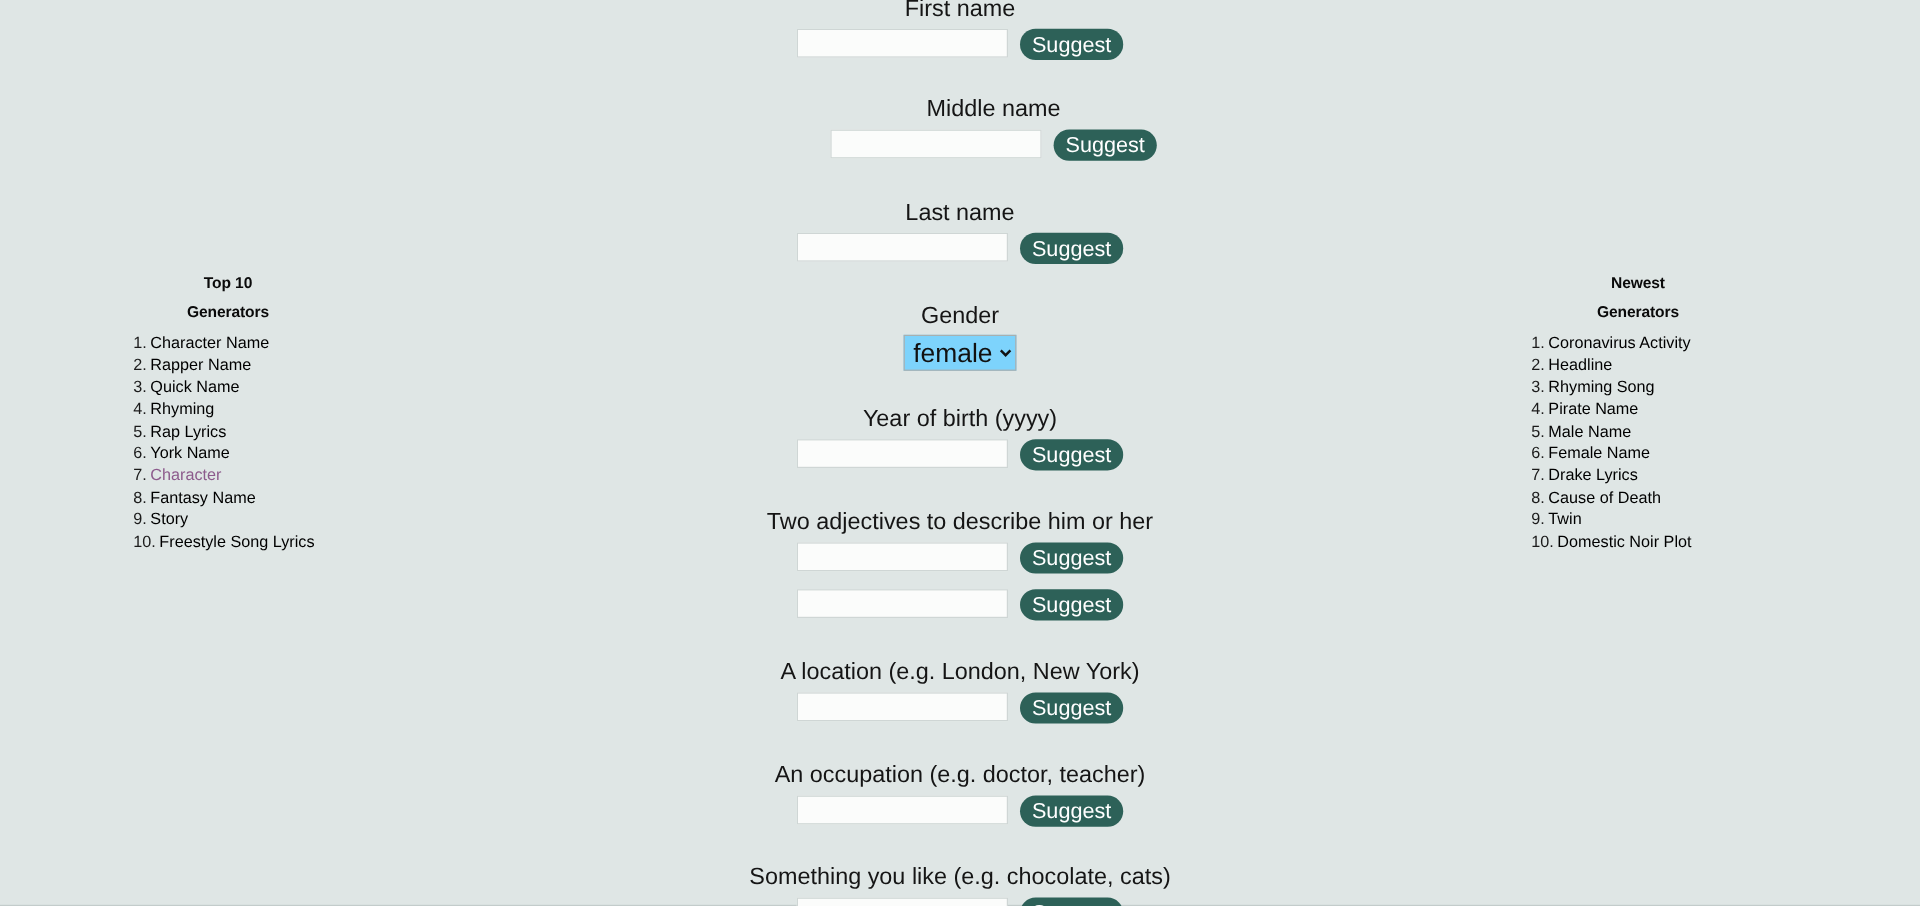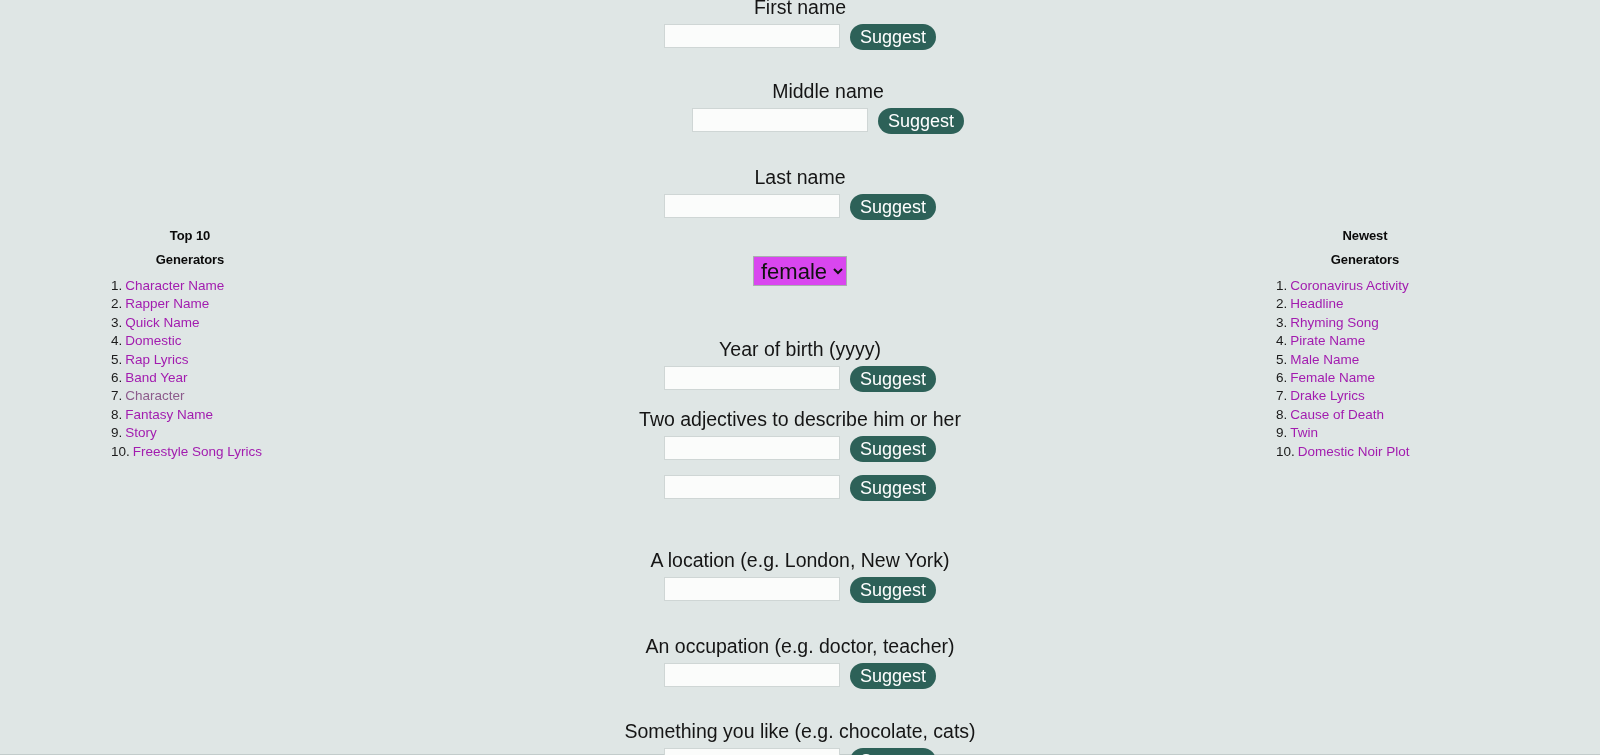--- a/index.html
+++ b/index.html
@@ -63,21 +63,21 @@
 
   .item-num {
     counter-increment: genitem;
     color: #1b1b1b;
     font-size: 13.5px;
     margin-right: 3px;
   }
   .item-num::after { content: counter(genitem) "."; }
 
   .gen-link {
-    color: #a21caf;
+    color: #000000;
     text-decoration: none;
     font-size: 13.5px;
   }
   .gen-link.visited { color: #8c5a8c; }
 
   
   .form-col {
     position: absolute;
     left: 0;
     top: 0;
@@ -137,21 +137,21 @@
   .select-row {
     display: flex;
     justify-content: center;
     margin-top: 4px;
   }
   .gender-select {
     font-family: "Liberation Sans", sans-serif;
     font-size: 22px;
     line-height: 26px;
     height: 30px;
-    background: #d946ef;
+    background: #7dd3fc;
     color: #111;
     border: 1px solid #a9b0af;
     border-radius: 0;
     padding: 0 2px 0 3px;
     -webkit-appearance: menulist;
     appearance: menulist;
     cursor: pointer;
   }
 
   .adj-row-second { margin-top: 13px; }
@@ -174,29 +174,29 @@
       <li>
           <span class="item-num"></span>
           <a class="gen-link" href="#">Rapper Name</a>
         </li>
       <li>
           <span class="item-num"></span>
           <a class="gen-link" href="#">Quick Name</a>
         </li>
       <li>
           <span class="item-num"></span>
-          <a class="gen-link" href="#">Domestic</a>
+          <a class="gen-link" href="#">Rhyming</a>
         </li>
       <li>
           <span class="item-num"></span>
           <a class="gen-link" href="#">Rap Lyrics</a>
         </li>
       <li>
           <span class="item-num"></span>
-          <a class="gen-link" href="#">Band Year</a>
+          <a class="gen-link" href="#">York Name</a>
         </li>
       <li>
           <span class="item-num"></span>
           <a class="gen-link visited" href="#">Character</a>
         </li>
       <li>
           <span class="item-num"></span>
           <a class="gen-link" href="#">Fantasy Name</a>
         </li>
       <li>
@@ -279,37 +279,38 @@
 
     <div class="field-block" style="top:166px;">
       <label class="field-label">Last name</label>
       <div class="input-row">
         <input class="text-input" type="text" placeholder="" style="">
         <button class="suggest-btn" type="button">Suggest</button>
       </div>
     </div>
 
     <div class="field-block" style="top:252px;">
+      <label class="field-label">Gender</label>
       <div class="select-row">
         <select class="gender-select">
           <option selected="">female</option>
           <option>male</option>
         </select>
       </div>
     </div>
 
     <div class="field-block" style="top:338px;">
       <label class="field-label">Year of birth (yyyy)</label>
       <div class="input-row">
         <input class="text-input" type="text" placeholder="" style="">
         <button class="suggest-btn" type="button">Suggest</button>
       </div>
     </div>
 
-    <div class="field-block" style="top:408px;">
+    <div class="field-block" style="top:424px;">
       <label class="field-label">Two adjectives to describe him or her</label>
       <div class="input-row">
         <input class="text-input" type="text" placeholder="" style="">
         <button class="suggest-btn" type="button">Suggest</button>
       </div>
       <div class="input-row adj-row-second">
         <input class="text-input" type="text" placeholder="" style="">
         <button class="suggest-btn" type="button">Suggest</button>
       </div>
     </div>

